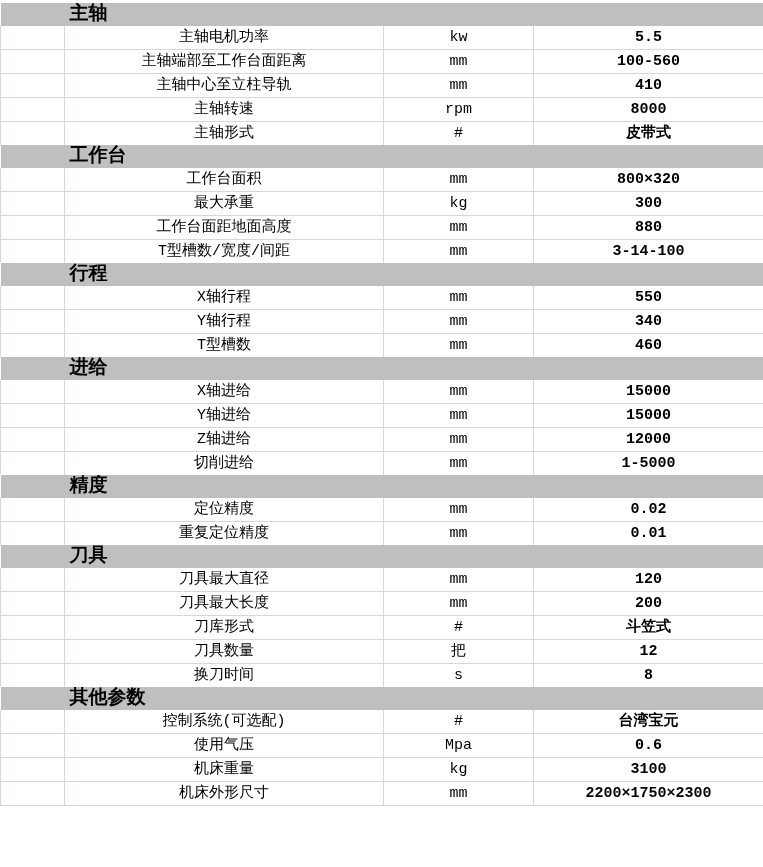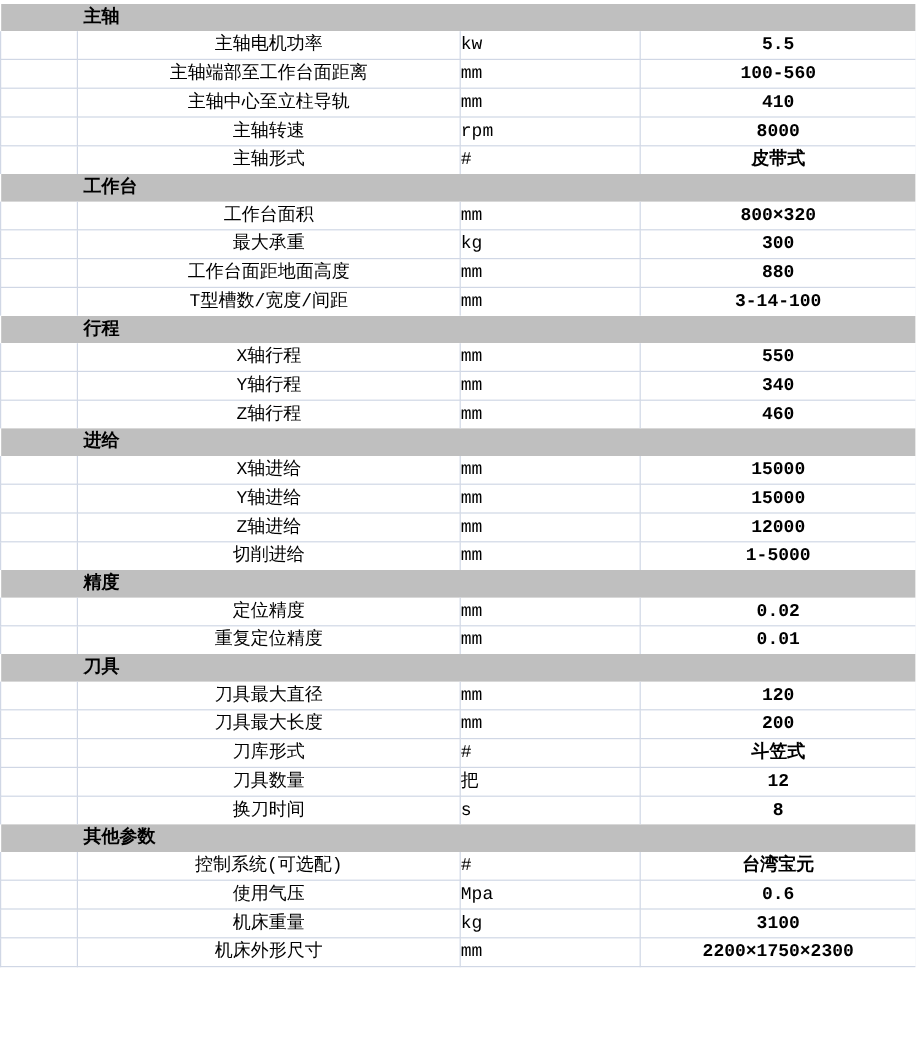--- a/index.html
+++ b/index.html
@@ -33,30 +33,31 @@
     overflow: hidden;
   }
   td.col-blank {
     background: #ffffff;
   }
   td.col-name {
     text-align: center;
     padding-left: 5px;
   }
   td.col-unit {
+    text-align: center;
   }
   td.col-value {
     text-align: center;
     font-weight: bold;
   }
   tr.section-row td {
     background: #bfbfbf;
     border: hidden;
     font-weight: bold;
-    font-size: 15px;
+    font-size: 19px;
     text-align: left;
     padding-left: 69px;
   }
 </style>
 </head>
 <body>
 
 <div class="sheet">
   <table class="spec">
     <colgroup>
@@ -136,21 +137,21 @@
           <td class="col-value">550</td>
         </tr>
         <tr>
           <td class="col-blank"></td>
           <td class="col-name">Y轴行程</td>
           <td class="col-unit">mm</td>
           <td class="col-value">340</td>
         </tr>
         <tr>
           <td class="col-blank"></td>
-          <td class="col-name">Z轴行程</td>
+          <td class="col-name">T型槽数</td>
           <td class="col-unit">mm</td>
           <td class="col-value">460</td>
         </tr>
         <tr class="section-row">
           <td colspan="4">进给</td>
         </tr>
         <tr>
           <td class="col-blank"></td>
           <td class="col-name">X轴进给</td>
           <td class="col-unit">mm</td>

